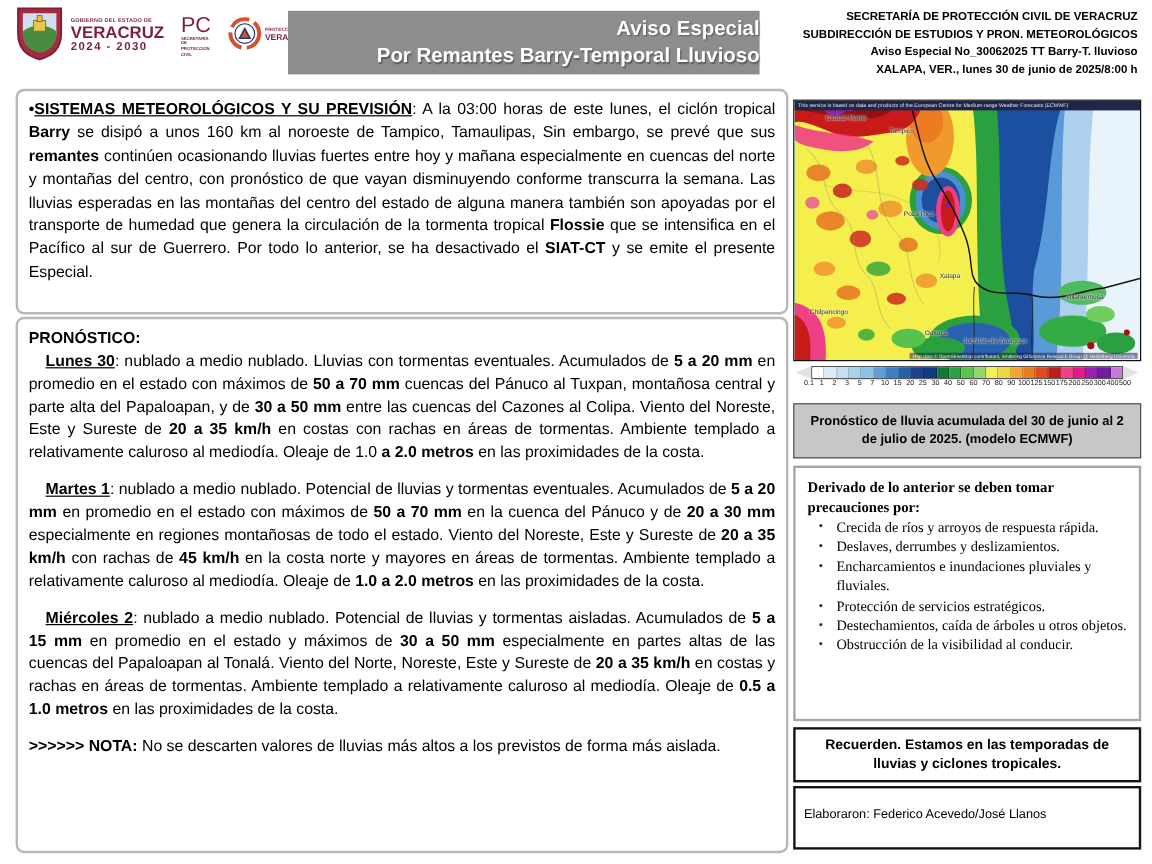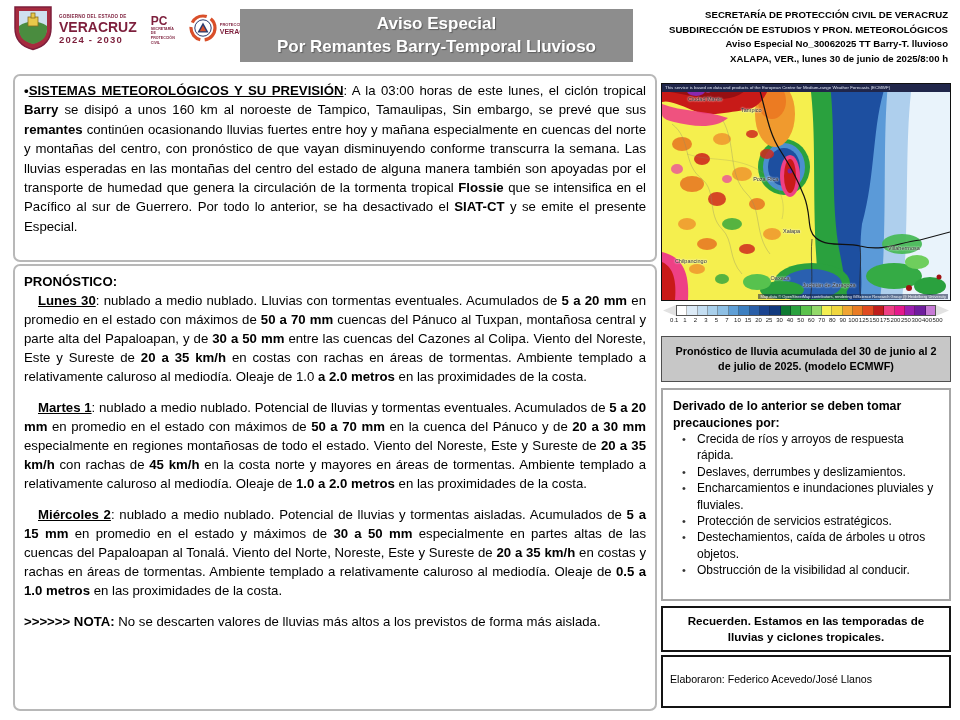--- a/index.html
+++ b/index.html
@@ -9,32 +9,32 @@
 
   
   .logos { position:absolute; left:12px; top:2px; width:228px; height:56px;
            display:flex; align-items:center; }
   .gov-text { margin-left:5px; color:#7d1f3c; line-height:1.05; }
   .gov-small { font-size:4.6px; font-weight:bold; letter-spacing:.2px; }
   .gov-name  { font-size:14px;  font-weight:bold; }
   .gov-years { font-size:9.5px; font-weight:bold; letter-spacing:1.2px; }
   .vdiv { width:1px; height:36px; background:#c9a9b5; margin:0 7px; }
   .pc-block { color:#7d1f3c; }
-  .pc-acronym { font-size:12px; font-weight:bold; line-height:1; }
+  .pc-acronym { font-size:18px; font-weight:normal; line-height:1; }
   .pc-cap { font-size:3.6px; font-weight:bold; line-height:1.3; }
   .circle-block { display:flex; align-items:center; }
   .circle-text { margin-left:3px; color:#7d1f3c; line-height:1.2; }
   .circle-cap1 { font-size:4px; font-weight:bold; }
   .circle-cap2 { font-size:7px; font-weight:bold; }
 
   .banner { position:absolute; left:240px; top:9px; width:393px; height:53px;
             background:#8d8d8d; color:#ffffff; display:flex; flex-direction:column;
             justify-content:center; text-align:center; font-weight:bold;
             font-size:17px; line-height:1.32;
-            text-shadow:1px 1px 1px rgba(60,60,60,.6); }
+            text-shadow:1px 1px 1px rgba(60,60,60,.6);align-items:flex-end; }
 
   .header-right { position:absolute; right:12px; top:8px; width:318px;
                   text-align:right; font-weight:bold; font-size:9.6px;
                   line-height:14.6px; }
 
   
   .box { position:absolute; background:#fff; border:2px solid #b8b8b8; border-radius:7px; }
   .box1 { left:13px; top:74px;  width:644px; height:188px; padding:5px 9px; }
   .box2 { left:13px; top:264px; width:644px; height:447px; padding:6px 9px; }
   .doc-text { font-size:13.2px; line-height:19.4px; text-align:justify; }
@@ -70,21 +70,21 @@
   .cells div:last-child { border-right:none; }
   .scale-labels { display:flex; margin-top:1px; padding:0 8px; }
   .scale-labels span { flex:1; text-align:center; font-size:6px; color:#222; }
 
   .caption { position:absolute; left:661px; top:336px; width:290px; height:46px;
              background:#c7c7c7; border:1.5px solid #4f4f4f; display:flex;
              align-items:center; justify-content:center; text-align:center;
              font-weight:bold; font-size:10.8px; line-height:1.4; padding:2px 12px; }
 
   .precautions { position:absolute; left:661px; top:388px; width:290px; height:213px;
-                 border:2px solid #a6a6a6; padding:8px 10px 4px 10px; background:#fff; }
+                 border:2px solid #a6a6a6; padding:8px 10px 4px 10px; background:#fff;font-family:Liberation Serif, serif; }
   .prec-title { font-weight:bold; font-size:12.3px; line-height:16.5px; }
   .prec-list { list-style:none; }
   .prec-list li { font-size:12px; line-height:16.4px; padding-left:24px; position:relative; }
   .prec-list li::before { content:"•"; position:absolute; left:9px; top:0; font-size:11px; color:#333; }
 
   .reminder { position:absolute; left:661px; top:606px; width:290px; height:46px;
               border:2px solid #141414; display:flex; align-items:center; justify-content:center;
               text-align:center; font-weight:bold; font-size:11.6px; line-height:1.4;
               padding:0 10px; background:#fff; }
 

